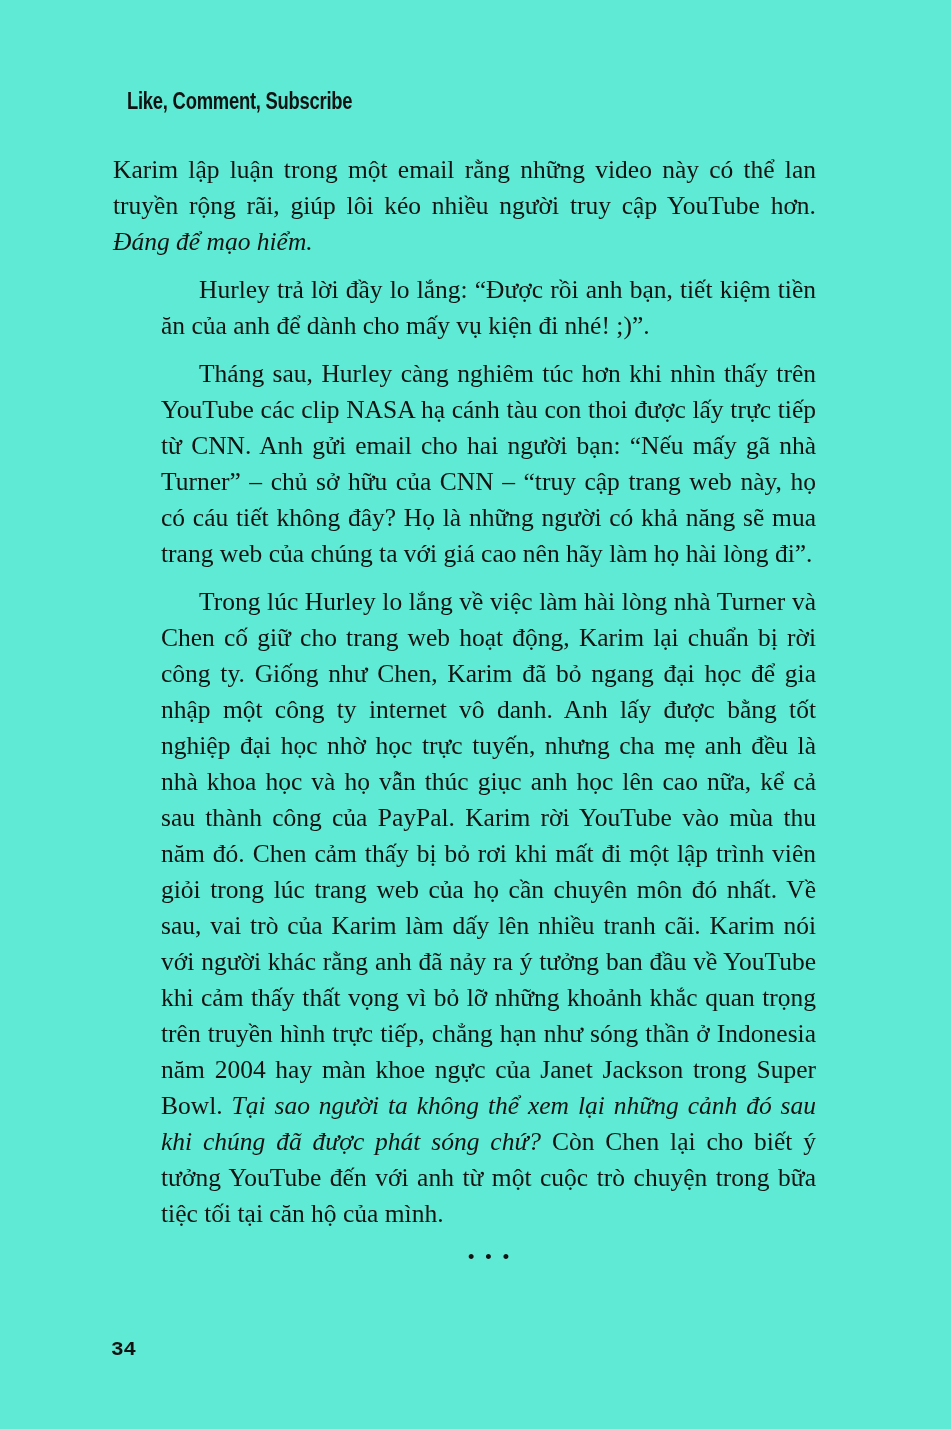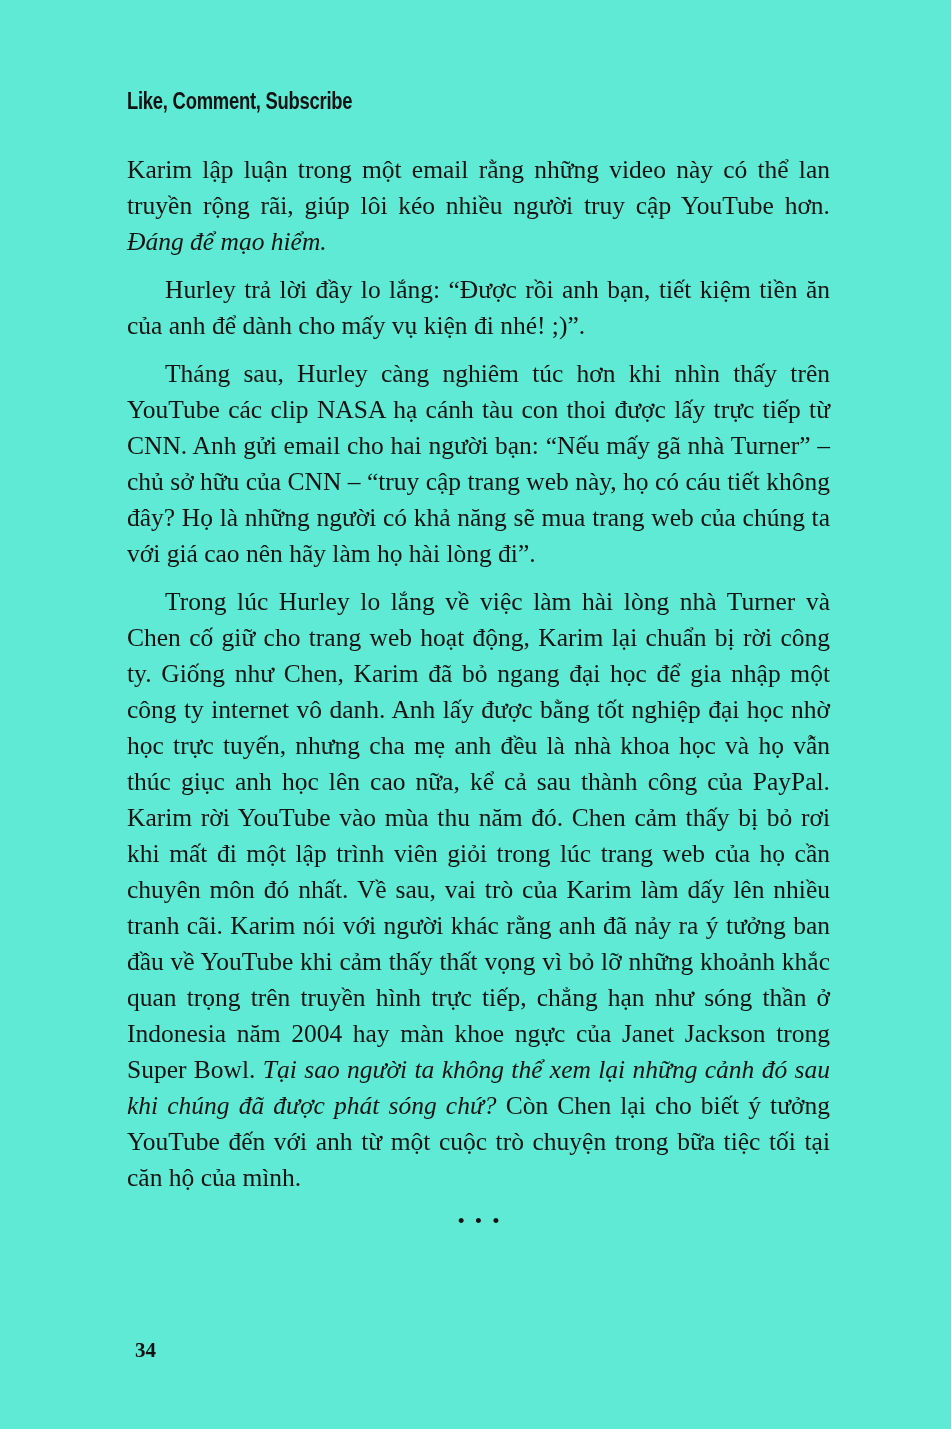--- a/index.html
+++ b/index.html
@@ -22,46 +22,46 @@
     font-size: 23px;
     letter-spacing: -0.3px;
     transform: scaleX(0.80);
     transform-origin: left center;
     white-space: nowrap;
     color: #121212;
   }
   .text-block {
     position: absolute;
     top: 152px;
-    left: 127px;
+    left: 113px;
     width: 703px;
     font-size: 25.5px;
     line-height: 36px;
     text-align: justify;
     color: #161412;
   }
   .para { margin: 0; }
-  .para + .para { margin-top: 12px; }
+  .para + .para { margin-top: 12px; margin-left: 48px; }
   .para.indent { text-indent: 38px; }
   .para em { font-style: italic; }
   .section-break {
     margin: 22px 0 16px 0;
     text-align: center;
     text-indent: 0;
     font-size: 21px;
     letter-spacing: 10px;
     padding-left: 10px; 
     line-height: 26px;
     color: #121212;
   }
   .page-number {
     position: absolute;
     top: 1338px;
-    left: 135px;
-    font-family: Liberation Serif, serif;
+    left: 111px;
+    font-family: Liberation Mono, monospace;
     font-weight: 700;
     font-size: 21px;
     color: #121212;
   }
 </style>
 </head>
 <body>
 
 <div class="page">
 

